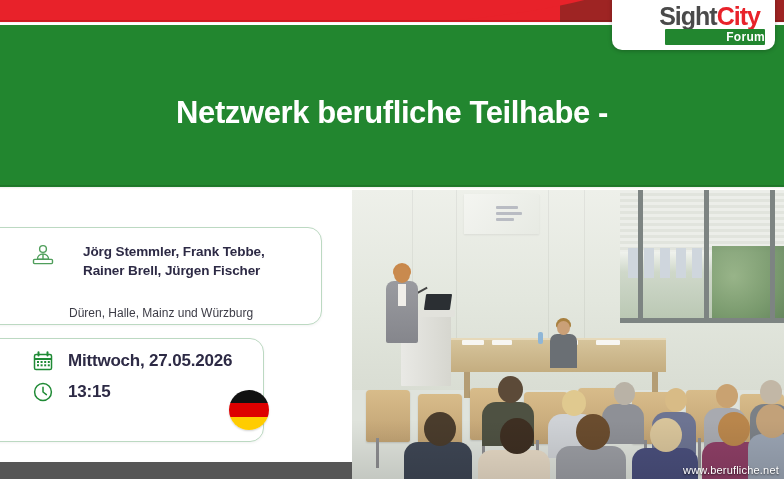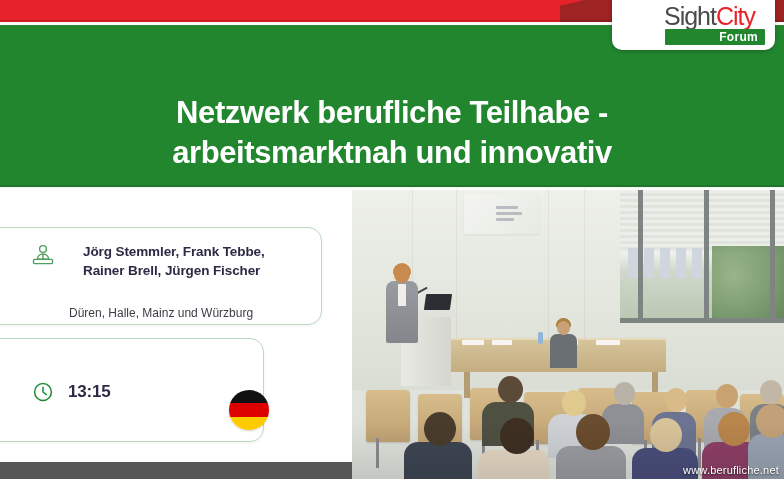--- a/index.html
+++ b/index.html
@@ -59,32 +59,32 @@
     position:absolute; right:9px; top:-10px;
     width:163px; height:60px;
     background:#ffffff;
     border-radius:10px;
     box-shadow:0 1px 4px rgba(0,0,0,.25);
     z-index:12;
   }
   .logo-word {
     position:absolute; left:0; right:0; top:12px;
     text-align:center;
-    font-size:25px; font-weight:normal; letter-spacing:-1px;margin-left:32px;
+    font-size:25px; font-weight:bold; letter-spacing:-1px;margin-left:32px;
   }
   .logo-sight { color:#4a4a4a; }
   .logo-city  { color:#e8222a; }
   .logo-forum {
     position:absolute; left:53px; top:39px;
     width:100px; height:16px;
     background:#22862f;
     border-radius:1px;
   }
   .logo-forum span {
-    display:block; text-align:right; padding-right:7px;
+    display:block; text-align:right; 
     color:#ffffff; font-size:12px; font-weight:bold; line-height:16px;
     letter-spacing:.3px;
   }
 
   
   .photo {
     position:absolute; left:352px; top:190px; width:432px; height:289px;
     overflow:hidden;
     background:#dfe3dc;
   }
@@ -283,21 +283,20 @@
 
   <div class="topbar">
     <div class="swoosh2"></div>
     <div class="swoosh"></div>
   </div>
   <div class="topbar-shadow"></div>
 
   <div class="greenhdr">
     <div class="title">
       <span>Netzwerk berufliche Teilhabe -</span>
-      <span class="l2">arbeitsmarktnah und innovativ</span>
     </div>
   </div>
   <div class="greenhdr-shadow"></div>
 
   <div class="logo">
     <div class="logo-word">
       <span class="logo-sight">Sight</span><span class="logo-city">City</span>
     </div>
     <div class="logo-forum">
       <span>Forum</span>
@@ -432,20 +431,40 @@
     <span>Rainer Brell, Jürgen Fischer</span>
   </div>
 
   <div class="spk-sub">
     <br>
     <span>Düren, Halle, Mainz und Würzburg</span>
   </div>
 
   <div class="card card-meta"></div>
 
+  <div class="meta-row meta-r1">
+    <span class="meta-ico">
+      <svg width="22" height="22" viewBox="0 0 22 22" fill="none" stroke="#1f8a35" stroke-width="1.5">
+        <rect x="2.5" y="4.5" width="17" height="15" rx="1.6"></rect>
+        <path d="M2.5 9h17" stroke-width="2"></path>
+        <path d="M6.5 2.2v3.4M15.5 2.2v3.4" stroke-width="2" stroke-linecap="round"></path>
+        <g fill="#1f8a35" stroke="none">
+          <rect x="5" y="11" width="2" height="2"></rect>
+            <rect x="8.6" y="11" width="2" height="2"></rect>
+          <rect x="12.2" y="11" width="2" height="2"></rect>
+            <rect x="15.8" y="11" width="2" height="2"></rect>
+          <rect x="5" y="14.3" width="2" height="2"></rect>
+            <rect x="8.6" y="14.3" width="2" height="2"></rect>
+          <rect x="12.2" y="14.3" width="2" height="2"></rect>
+            <rect x="15.8" y="14.3" width="2" height="2"></rect>
+        </g>
+      </svg>
+    </span>
+    <span class="meta-txt meta-date">Mittwoch, 27.05.2026</span>
+  </div>
 
   <div class="meta-row meta-r2">
     <span class="meta-ico">
       <svg width="22" height="22" viewBox="0 0 22 22" fill="none" stroke="#1f8a35" stroke-width="1.5">
         <circle cx="11" cy="11" r="8.4"></circle>
         <path d="M11 6.2V11l3.4 2.6" stroke-linecap="round"></path>
       </svg>
     </span>
     <span class="meta-txt meta-time">13:15</span>
   </div>

